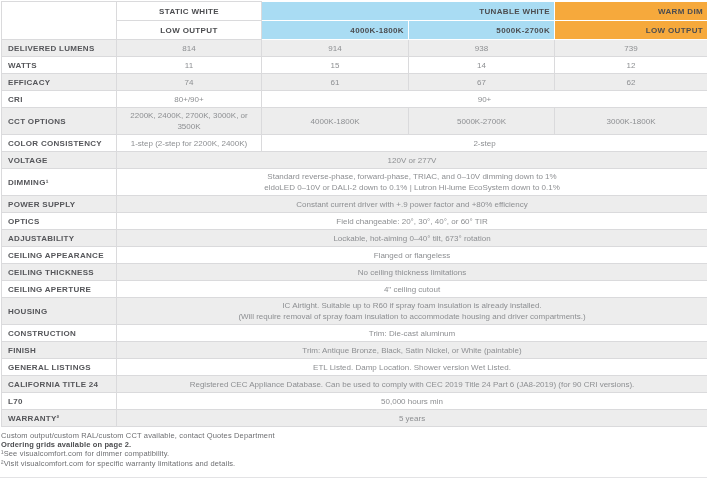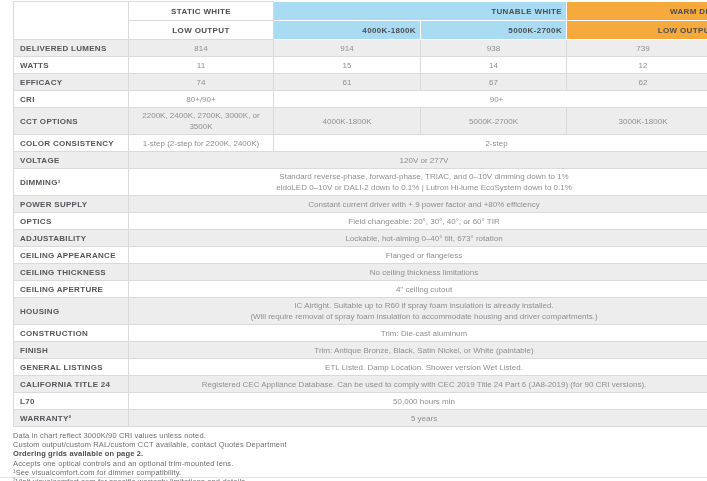--- a/index.html
+++ b/index.html
@@ -10,21 +10,20 @@
     overflow: hidden;
     background: #ffffff;
     font-family: "Liberation Sans", sans-serif;
   }
   .page {
     width: 707px;
     height: 481px;
     position: relative;
     box-sizing: border-box;
     padding-top: 1px;
-    padding-left: 12px;
   }
   table.spec-table {
     width: 706px;
     border-collapse: collapse;
     table-layout: fixed;
     margin-left: 1px;
   }
   td, th {
     border: 1px solid #dadadc;
     font-size: 8px;
@@ -200,21 +199,19 @@
           <td class="cell" colspan="4">50,000 hours min</td>
         </tr>
         <tr class="stripe">
           <td class="rowlabel">WARRANTY²</td>
           <td class="cell" colspan="4">5 years</td>
         </tr>
       </tbody>
   </table>
 
   <div class="footnotes" id="footnotes">
-      <div class="fnote">Data in chart reflect 3000K/90 CRI values unless noted.</div>
       <div class="fnote">Custom output/custom RAL/custom CCT available, contact Quotes Department</div>
       <div class="fnote bold">Ordering grids available on page 2.</div>
-      <div class="fnote">Accepts one optical controls and an optional trim-mounted lens.</div>
       <div class="fnote">¹See visualcomfort.com for dimmer compatibility.</div>
       <div class="fnote">²Visit visualcomfort.com for specific warranty limitations and details.</div>
     </div>
   <div class="footer-rule"></div>
 </div>
 
 </body></html>

